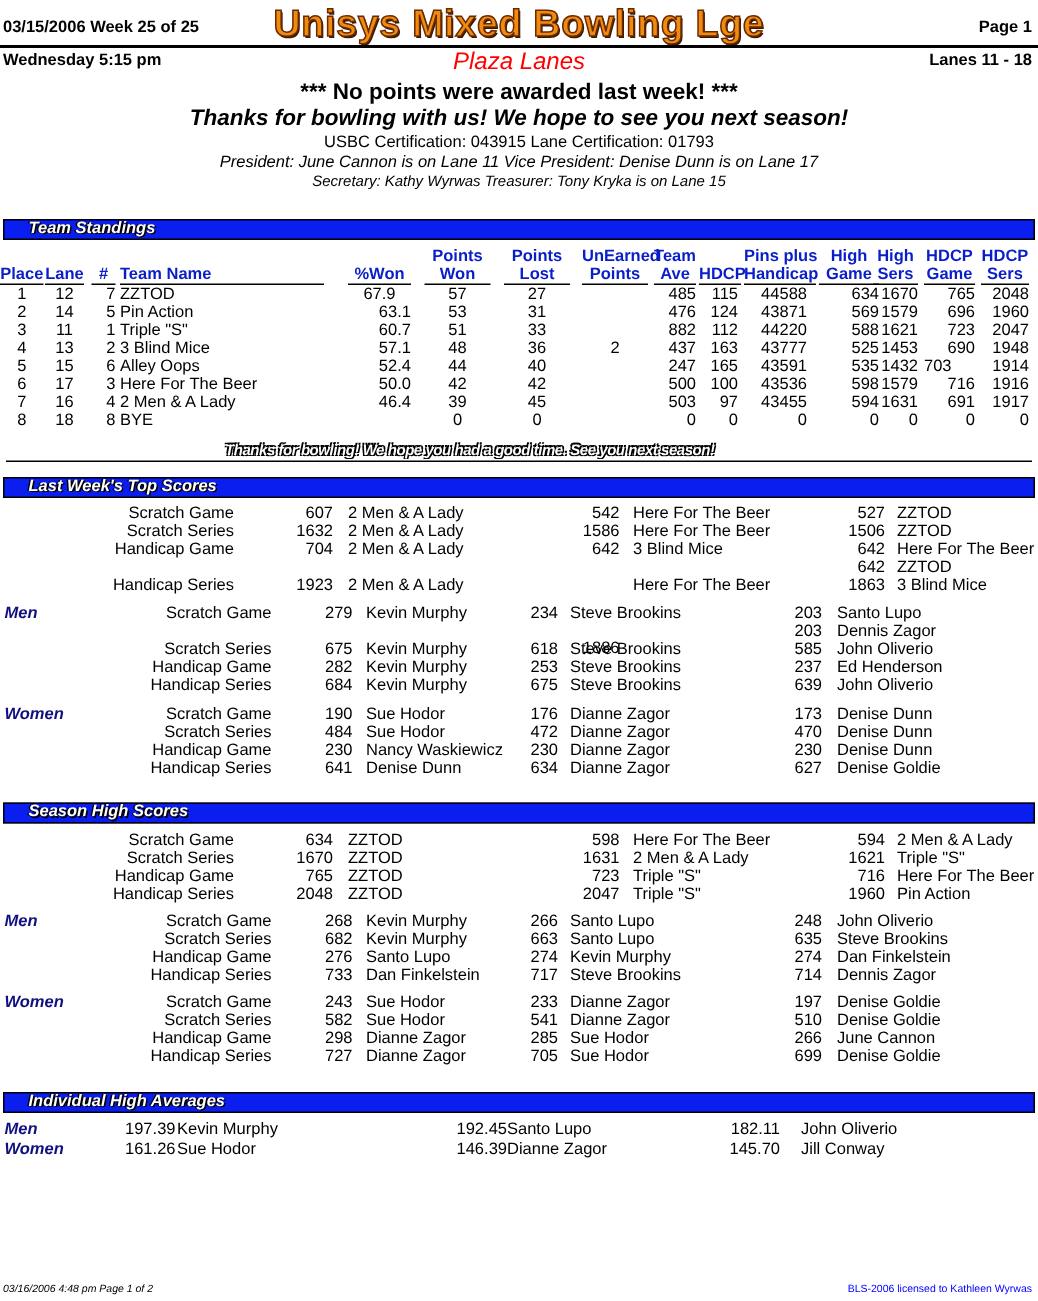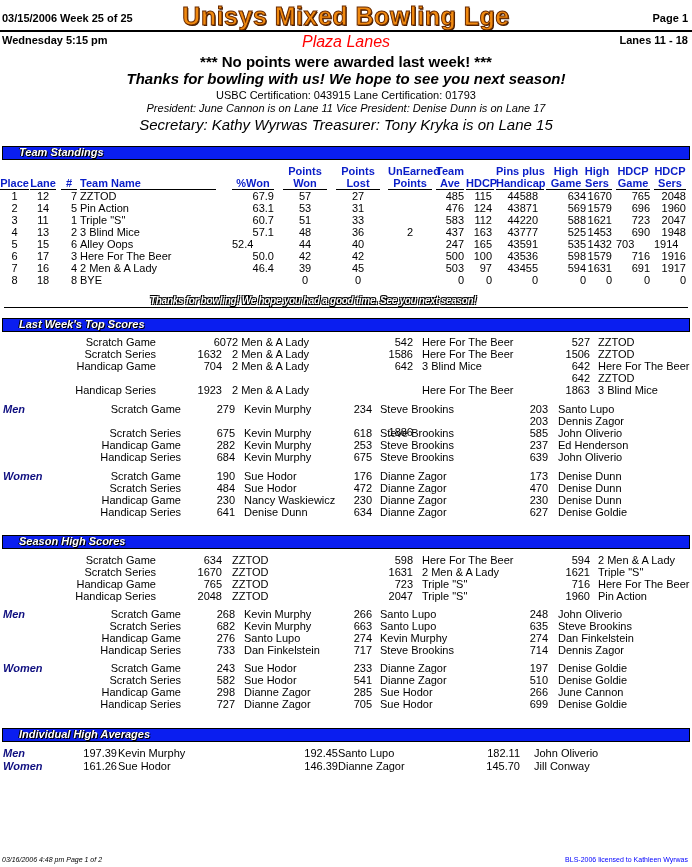--- a/index.html
+++ b/index.html
@@ -8,21 +8,21 @@
   .hdr-small { font-size: 11px; font-weight: bold; }
   .title { left: 0; width: 692px; top: 2px; text-align: center; font-size: 25px; font-weight: bold; color: #f08a10; letter-spacing: 0.5px;
     -webkit-text-stroke: 1px #6a2a00; text-shadow: 1px 1px 0 #3a1800; }
   .title-line { left: 0; top: 30px; width: 692px; height: 2px; background: #000; }
   .lanes-name { left: 0; width: 692px; top: 33px; text-align: center; font-size: 16px; font-style: italic; color: #ff0000; }
   .center { left: 0; width: 692px; text-align: center; }
   .msg1 { top: 53px; font-size: 15px; font-weight: bold; }
   .msg2 { top: 70px; font-size: 15px; font-weight: bold; font-style: italic; }
   .cert { top: 89px; font-size: 11px; }
   .off1 { top: 102px; font-size: 11px; font-style: italic; }
-  .off2 { top: 116px; font-size: 15px; font-style: italic; }
+  .off2 { top: 116px; font-size: 10px; font-style: italic; }
 
   .band { left: 2px; width: 688px; height: 14px; background: #0a1ef0; border: 1px solid #000; }
   .band span { position: absolute; left: 16px; top: -1px; font-size: 11px; font-weight: bold; font-style: italic; color: #fff; text-shadow: 1px 1px 0 #000, -1px 0 0 #000; }
 
   .col-h { font-size: 11px; font-weight: bold; color: #0a1ec8; text-align: center; line-height: 12px; }
   .col-h.under { border-bottom: 1px solid #000; }
   .cell { font-size: 11px; line-height: 12px; }
   .r { text-align: right; }
   .thanks-bar { left: 150px; top: 295px; font-size: 10px; font-weight: bold; font-style: italic; color: #fff; text-shadow: 1px 1px 0 #000, -1px -1px 0 #000, 1px -1px 0 #000, -1px 1px 0 #000; letter-spacing: -0.3px; }
   .thanks-line { left: 4px; top: 307px; width: 684px; height: 1px; background: #000; }
@@ -73,21 +73,21 @@
     <div class="abs col-h under" style="left:582px;top:177px;width:30px;text-align:center;">Sers</div>
     <div class="abs col-h" style="left:616px;top:165px;width:34px;">HDCP</div>
     <div class="abs col-h under" style="left:616px;top:177px;width:34px;text-align:center;">Game</div>
     <div class="abs col-h" style="left:654px;top:165px;width:32px;">HDCP</div>
     <div class="abs col-h under" style="left:654px;top:177px;width:32px;text-align:center;">Sers</div>
     <div class="abs " style="left:0;top:190px;width:692px;height:12px;">
       <div class="abs cell" style="left:0px;top:0;width:29px;text-align:center;">1</div>
       <div class="abs cell" style="left:30px;top:0;width:26px;text-align:center;">12</div>
       <div class="abs cell" style="left:61px;top:0;width:16px;text-align:right;">7</div>
       <div class="abs cell" style="left:80px;top:0;width:136px;text-align:left;">ZZTOD</div>
-      <div class="abs cell" style="left:232px;top:0;width:42px;text-align:right;">67.9</div>
+      <div class="abs cell" style="left:232px;top:0;width:42px;text-align:center;">67.9</div>
       <div class="abs cell" style="left:283px;top:0;width:44px;text-align:center;">57</div>
       <div class="abs cell" style="left:336px;top:0;width:44px;text-align:center;">27</div>
       <div class="abs cell" style="left:388px;top:0;width:44px;text-align:center;"></div>
       <div class="abs cell" style="left:436px;top:0;width:28px;text-align:right;">485</div>
       <div class="abs cell" style="left:466px;top:0;width:26px;text-align:right;">115</div>
       <div class="abs cell" style="left:496px;top:0;width:42px;text-align:right;">44588</div>
       <div class="abs cell" style="left:546px;top:0;width:40px;text-align:right;">634</div>
       <div class="abs cell" style="left:582px;top:0;width:30px;text-align:right;">1670</div>
       <div class="abs cell" style="left:616px;top:0;width:34px;text-align:right;">765</div>
       <div class="abs cell" style="left:654px;top:0;width:32px;text-align:right;">2048</div>
@@ -111,21 +111,21 @@
     </div>
     <div class="abs " style="left:0;top:214px;width:692px;height:12px;">
       <div class="abs cell" style="left:0px;top:0;width:29px;text-align:center;">3</div>
       <div class="abs cell" style="left:30px;top:0;width:26px;text-align:center;">11</div>
       <div class="abs cell" style="left:61px;top:0;width:16px;text-align:right;">1</div>
       <div class="abs cell" style="left:80px;top:0;width:136px;text-align:left;">Triple "S"</div>
       <div class="abs cell" style="left:232px;top:0;width:42px;text-align:right;">60.7</div>
       <div class="abs cell" style="left:283px;top:0;width:44px;text-align:center;">51</div>
       <div class="abs cell" style="left:336px;top:0;width:44px;text-align:center;">33</div>
       <div class="abs cell" style="left:388px;top:0;width:44px;text-align:center;"></div>
-      <div class="abs cell" style="left:436px;top:0;width:28px;text-align:right;">583</div>
+      <div class="abs cell" style="left:436px;top:0;width:28px;text-align:right;">882</div>
       <div class="abs cell" style="left:466px;top:0;width:26px;text-align:right;">112</div>
       <div class="abs cell" style="left:496px;top:0;width:42px;text-align:right;">44220</div>
       <div class="abs cell" style="left:546px;top:0;width:40px;text-align:right;">588</div>
       <div class="abs cell" style="left:582px;top:0;width:30px;text-align:right;">1621</div>
       <div class="abs cell" style="left:616px;top:0;width:34px;text-align:right;">723</div>
       <div class="abs cell" style="left:654px;top:0;width:32px;text-align:right;">2047</div>
     </div>
     <div class="abs " style="left:0;top:226px;width:692px;height:12px;">
       <div class="abs cell" style="left:0px;top:0;width:29px;text-align:center;">4</div>
       <div class="abs cell" style="left:30px;top:0;width:26px;text-align:center;">13</div>
@@ -141,31 +141,31 @@
       <div class="abs cell" style="left:546px;top:0;width:40px;text-align:right;">525</div>
       <div class="abs cell" style="left:582px;top:0;width:30px;text-align:right;">1453</div>
       <div class="abs cell" style="left:616px;top:0;width:34px;text-align:right;">690</div>
       <div class="abs cell" style="left:654px;top:0;width:32px;text-align:right;">1948</div>
     </div>
     <div class="abs " style="left:0;top:238px;width:692px;height:12px;">
       <div class="abs cell" style="left:0px;top:0;width:29px;text-align:center;">5</div>
       <div class="abs cell" style="left:30px;top:0;width:26px;text-align:center;">15</div>
       <div class="abs cell" style="left:61px;top:0;width:16px;text-align:right;">6</div>
       <div class="abs cell" style="left:80px;top:0;width:136px;text-align:left;">Alley Oops</div>
-      <div class="abs cell" style="left:232px;top:0;width:42px;">52.4</div>
+      <div class="abs cell" style="left:232px;top:0;width:42px;text-align:right;">52.4</div>
       <div class="abs cell" style="left:283px;top:0;width:44px;text-align:center;">44</div>
       <div class="abs cell" style="left:336px;top:0;width:44px;text-align:center;">40</div>
       <div class="abs cell" style="left:388px;top:0;width:44px;text-align:center;"></div>
       <div class="abs cell" style="left:436px;top:0;width:28px;text-align:right;">247</div>
       <div class="abs cell" style="left:466px;top:0;width:26px;text-align:right;">165</div>
       <div class="abs cell" style="left:496px;top:0;width:42px;text-align:right;">43591</div>
       <div class="abs cell" style="left:546px;top:0;width:40px;text-align:right;">535</div>
       <div class="abs cell" style="left:582px;top:0;width:30px;text-align:right;">1432</div>
       <div class="abs cell" style="left:616px;top:0;width:34px;text-align:left;">703</div>
-      <div class="abs cell" style="left:654px;top:0;width:32px;text-align:left;">1914</div>
+      <div class="abs cell" style="left:654px;top:0;width:32px;text-align:right;">1914</div>
     </div>
     <div class="abs " style="left:0;top:250px;width:692px;height:12px;">
       <div class="abs cell" style="left:0px;top:0;width:29px;text-align:center;">6</div>
       <div class="abs cell" style="left:30px;top:0;width:26px;text-align:center;">17</div>
       <div class="abs cell" style="left:61px;top:0;width:16px;text-align:right;">3</div>
       <div class="abs cell" style="left:80px;top:0;width:136px;text-align:left;">Here For The Beer</div>
       <div class="abs cell" style="left:232px;top:0;width:42px;text-align:right;">50.0</div>
       <div class="abs cell" style="left:283px;top:0;width:44px;text-align:center;">42</div>
       <div class="abs cell" style="left:336px;top:0;width:44px;text-align:center;">42</div>
       <div class="abs cell" style="left:388px;top:0;width:44px;text-align:center;"></div>
@@ -214,21 +214,21 @@
   </div>
 
 <div class="abs thanks-bar">Thanks for bowling! We hope you had a good time. See you next season!</div>
 <div class="abs thanks-line"></div>
 
 <div class="abs band" style="top:318px;">
   <span>Last Week's Top Scores</span>
 </div>
 <div id="lastweek">
     <div class="abs cell r" style="left:0;top:336px;width:156px;">Scratch Game</div>
-    <div class="abs cell r" style="left:192px;top:336px;width:40px;">607</div>
+    <div class="abs cell r" style="left:182px;top:336px;width:40px;">607</div>
     <div class="abs cell" style="left:232px;top:336px;">2 Men &amp; A Lady</div>
     <div class="abs cell r" style="left:373px;top:336px;width:40px;">542</div>
     <div class="abs cell" style="left:422px;top:336px;">Here For The Beer</div>
     <div class="abs cell r" style="left:550px;top:336px;width:40px;">527</div>
     <div class="abs cell" style="left:598px;top:336px;">ZZTOD</div>
     <div class="abs cell r" style="left:0;top:348px;width:156px;">Scratch Series</div>
     <div class="abs cell r" style="left:182px;top:348px;width:40px;">1632</div>
     <div class="abs cell" style="left:232px;top:348px;">2 Men &amp; A Lady</div>
     <div class="abs cell r" style="left:373px;top:348px;width:40px;">1586</div>
     <div class="abs cell" style="left:422px;top:348px;">Here For The Beer</div>

